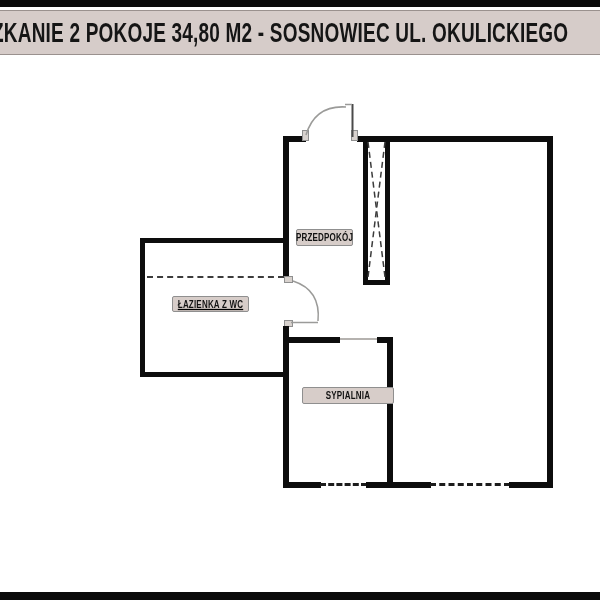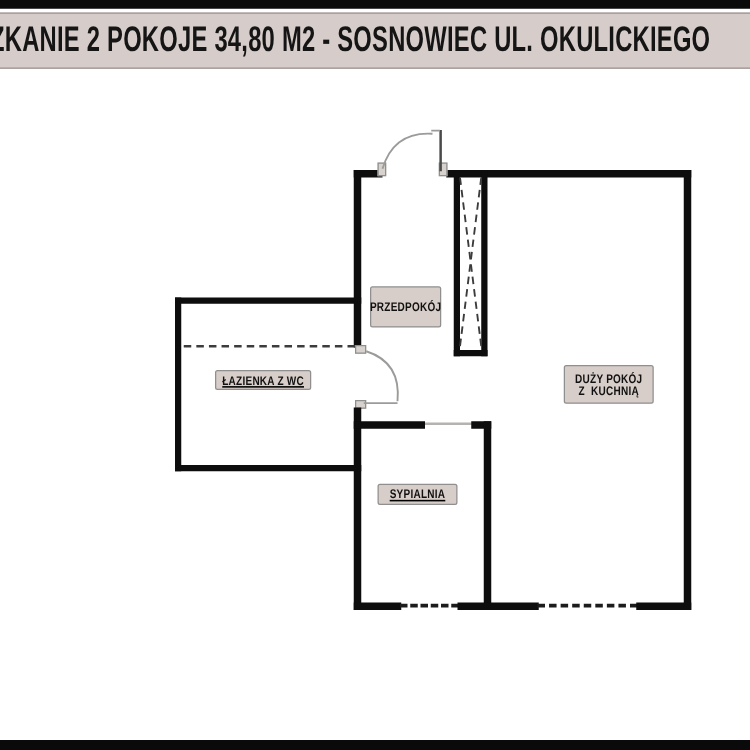--- a/index.html
+++ b/index.html
@@ -97,29 +97,25 @@
     <line x1="345" y1="51.5" x2="352" y2="51.5" stroke="#9b9b99" stroke-width="1.5"></line>
     <path d="M 346,54 Q 315,52 306,82" stroke="#9b9b99" stroke-width="1.5" fill="none"></path>
 
     <line x1="291" y1="269.5" x2="318" y2="269.5" stroke="#9b9b99" stroke-width="1.5"></line>
     <path d="M 293,228 Q 321,237 318,268" stroke="#9b9b99" stroke-width="1.5" fill="none"></path>
 
     <line x1="368" y1="89" x2="385" y2="224" stroke="#3c3c3c" stroke-width="1.5" stroke-dasharray="6 4"></line>
     <line x1="385" y1="89" x2="368" y2="224" stroke="#3c3c3c" stroke-width="1.5" stroke-dasharray="6 4"></line>
   </svg>
 
-  <div class="room-label" style="left:296px;top:176px;width:57px;height:33px;">
+  <div class="room-label" style="left:296px;top:176px;width:57px;height:17px;">
     <span>PRZEDPOKÓJ</span>
   </div>
   <div class="room-label" style="left:172px;top:243px;width:77px;height:16px;text-decoration:underline;">
     <span>ŁAZIENKA Z WC</span>
   </div>
-  <div class="room-label" style="left:451px;top:239px;width:72px;height:31px;flex-direction:column;">
-    <span>DUŻY POKÓJ</span>
-    <span>Z  KUCHNIĄ</span>
-  </div>
-  <div class="room-label" style="left:302px;top:334px;width:64px;height:17px;text-decoration:underline;">
+  <div class="room-label" style="left:302px;top:334px;width:92px;height:17px;">
     <span>SYPIALNIA</span>
   </div>
 
 </div>
 
 <div class="abs bottom-bar"></div>
 
 </body></html>

